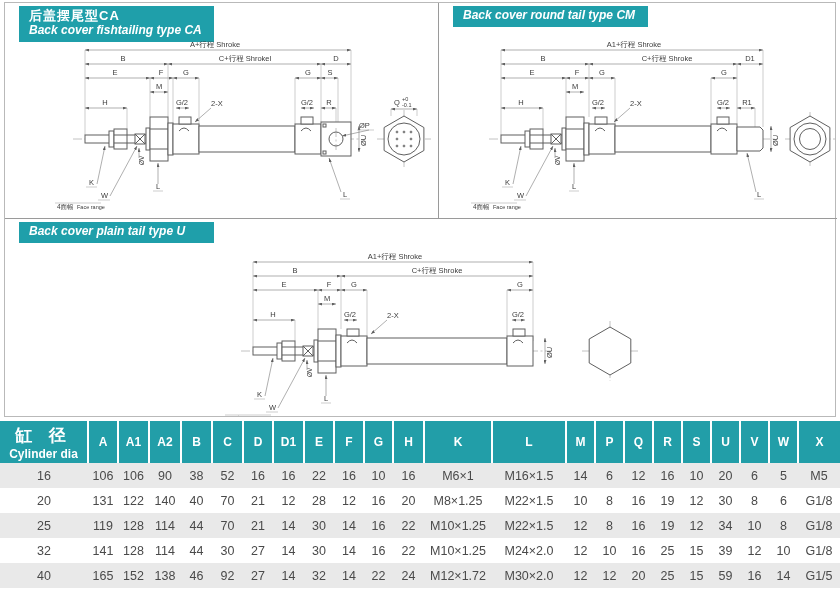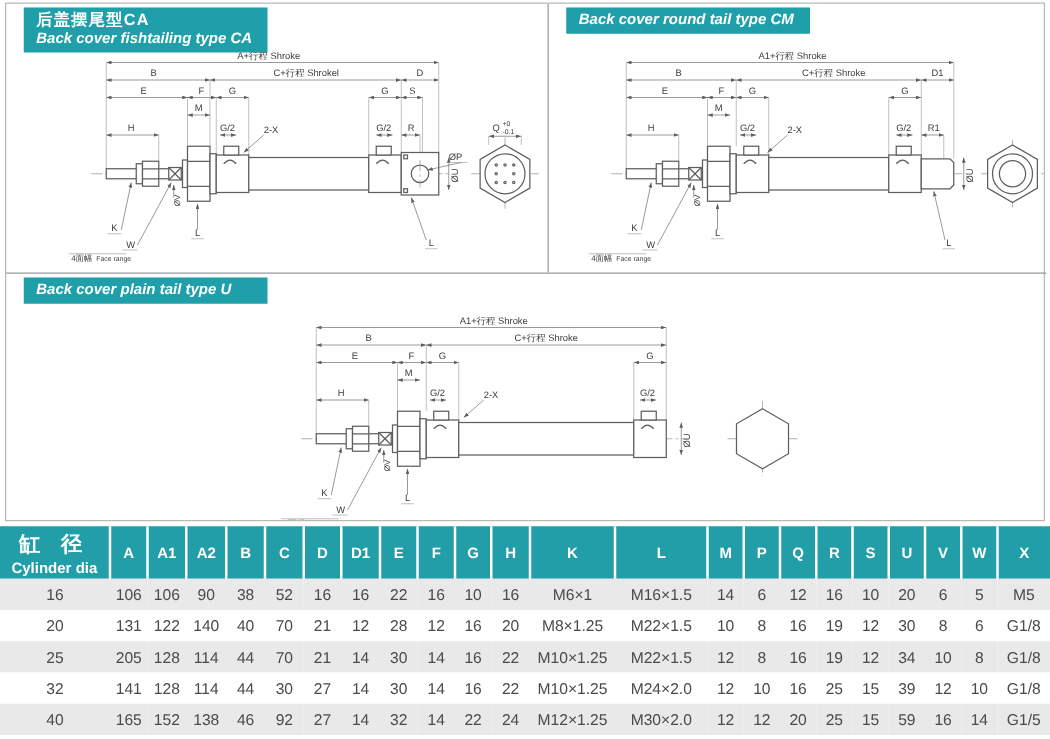--- a/index.html
+++ b/index.html
@@ -480,21 +480,21 @@
           <td>16</td>
           <td>19</td>
           <td>12</td>
           <td>30</td>
           <td>8</td>
           <td>6</td>
           <td>G1/8</td>
       </tr>
       <tr class="odd">
         <td>25</td>
-          <td>205</td>
+          <td>119</td>
           <td>128</td>
           <td>114</td>
           <td>44</td>
           <td>70</td>
           <td>21</td>
           <td>14</td>
           <td>30</td>
           <td>14</td>
           <td>16</td>
           <td>22</td>
@@ -541,21 +541,21 @@
           <td>152</td>
           <td>138</td>
           <td>46</td>
           <td>92</td>
           <td>27</td>
           <td>14</td>
           <td>32</td>
           <td>14</td>
           <td>22</td>
           <td>24</td>
-          <td>M12×1.25</td>
+          <td>M12×1.72</td>
           <td>M30×2.0</td>
           <td>12</td>
           <td>12</td>
           <td>20</td>
           <td>25</td>
           <td>15</td>
           <td>59</td>
           <td>16</td>
           <td>14</td>
           <td>G1/5</td>

